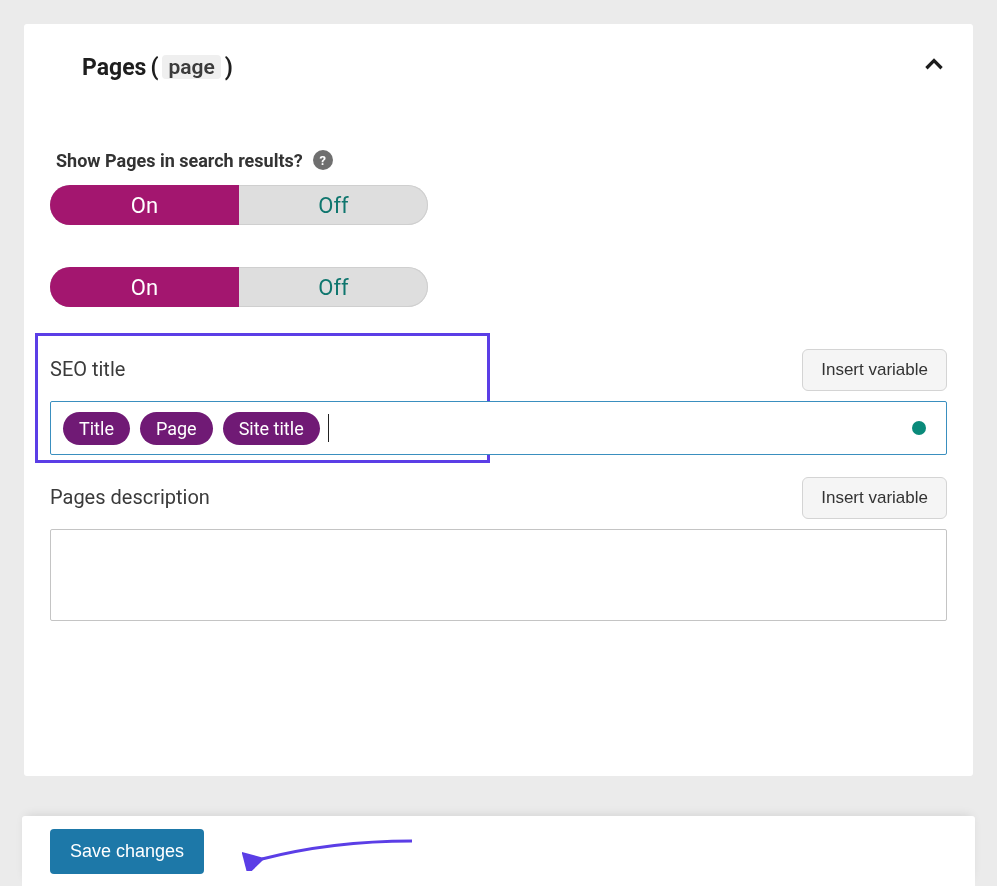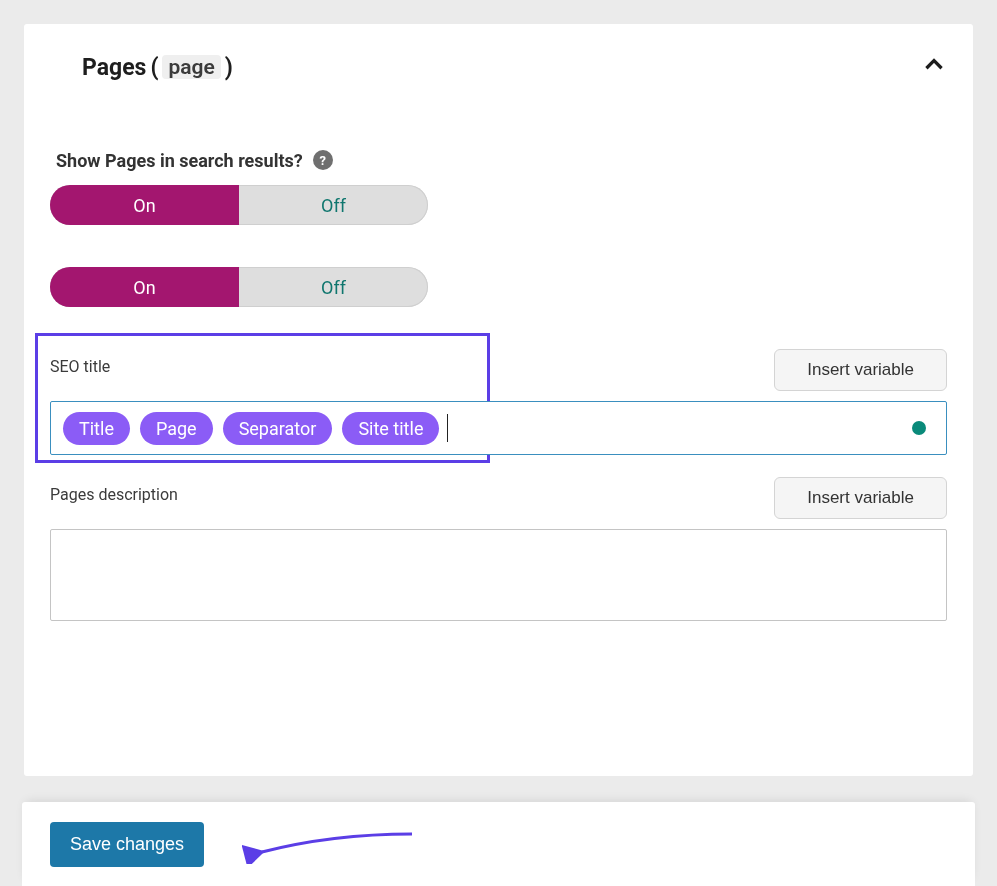--- a/index.html
+++ b/index.html
@@ -92,50 +92,50 @@
     overflow: hidden;
     background:#dedede;
     box-shadow: inset 0 0 0 1px #cfcfcf;
     margin-bottom: 42px;
   }
   .toggle-half {
     flex:1;
     display:flex;
     align-items:center;
     justify-content:center;
-    font-size:18px;
+    font-size:22px;
     cursor:pointer;
   }
   .toggle-half.on {
     background:#a3166f;
     color:#fff;
   }
   .toggle-half.off {
     color:#0f766e;
   }
 
   
   .field-group { margin-bottom: 22px; position: relative; }
   .field-row-top {
     display:flex;
     align-items:flex-start;
     justify-content:space-between;
     margin-bottom: 10px;
   }
   .field-label {
-    font-size: 16px;
+    font-size: 20px;
     color:#3b3b3b;
     font-weight:400;
     padding-top:8px;
   }
   .insert-variable {
     background:#f5f5f5;
     border:1px solid #d4d4d4;
     border-radius:6px;
-    padding:10px 32px;
+    padding:10px 18px;
     font-size:17px;
     color:#333;
     cursor:pointer;
   }
 
   
   .highlight-overlay {
     position:absolute;
     left: -15px;
     top: -16px;
@@ -151,21 +151,21 @@
     border-radius:2px;
     background:#fff;
     padding: 8px 12px;
     display:flex;
     align-items:center;
     gap:10px;
     height:54px;
     position:relative;
   }
   .token {
-    background:#8b5cf6;
+    background:#701a75;
     color:#fff;
     border-radius:18px;
     padding:6px 16px;
     font-size:18px;
   }
   .cursor {
     width:1px; height:28px;
     background:#222;
     margin-left:-2px;
   }
@@ -186,21 +186,21 @@
     height:92px;
     background:#fff;
   }
 
   
   .footer {
     position:absolute;
     left:22px;
     bottom:0;
     width:953px;
-    height:84px;
+    height:70px;
     background:#fff;
     border-radius:3px 3px 0 0;
     display:flex;
     align-items:center;
     padding-left:28px;
     box-shadow: 0 -4px 10px -4px rgba(0,0,0,0.12);
   }
   .save-btn {
     background:#1d78a8;
     color:#fff;
@@ -254,21 +254,20 @@
 
   <div class="field-group" style="margin-top:22px;">
     <div class="highlight-overlay"></div>
     <div class="field-row-top">
       <span class="field-label">SEO title</span>
       <button class="insert-variable">Insert variable</button>
     </div>
     <div class="token-input">
       <span class="token">Title</span>
       <span class="token">Page</span>
-      <span class="token">Separator</span>
       <span class="token">Site title</span>
       <span class="cursor"></span>
       <span class="status-dot"></span>
     </div>
   </div>
 
   <div class="field-group">
     <div class="field-row-top">
       <span class="field-label">Pages description</span>
       <button class="insert-variable">Insert variable</button>

